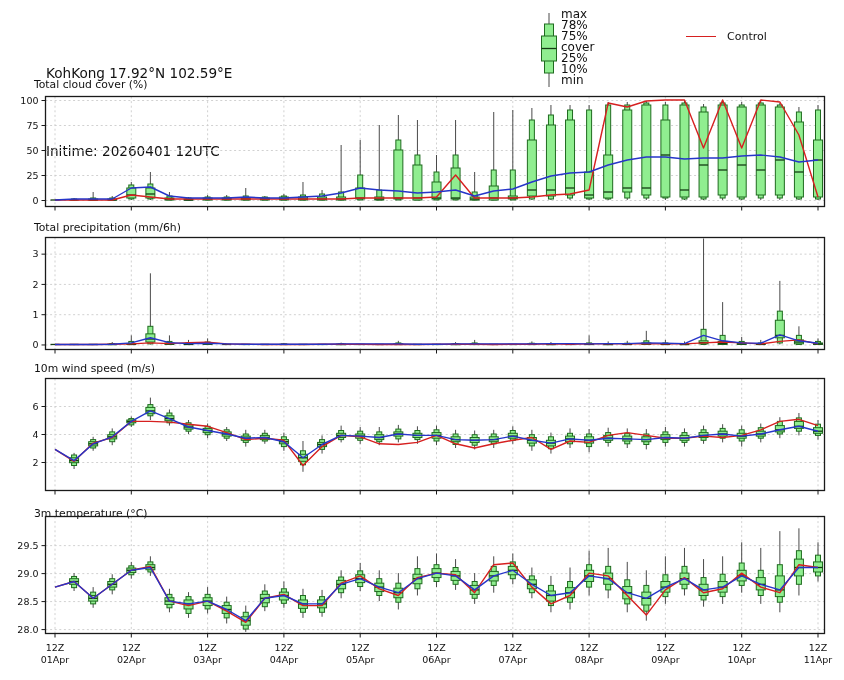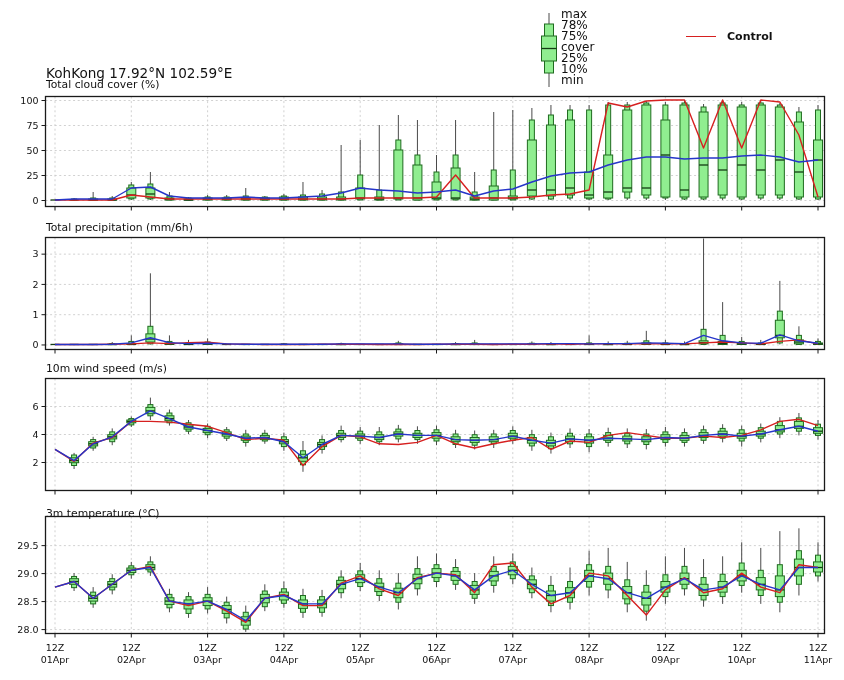--- a/index.html
+++ b/index.html
@@ -1,46 +1,47 @@
 <!DOCTYPE html>
 <html><head>
 <meta charset="utf-8">
 <style>
   html,body{margin:0;padding:0;background:#fff;}
   .stage{position:relative;width:844px;height:680px;background:#ffffff;
          font-family:"DejaVu Sans",sans-serif;color:#111;overflow:hidden;}
   .hdr{position:absolute;left:46px;top:8px;font-size:13.6px;line-height:26px;white-space:pre;}
-  .ptitle{position:absolute;left:46px;font-size:10.8px;color:#111;}
+  .ptitle{position:absolute;left:34px;font-size:10.8px;color:#111;}
   .pt0{top:78px}.pt1{top:221px}.pt2{top:362px}.pt3{top:507px}
   .panel-svg{position:absolute;left:0;overflow:visible;}
   .grid{stroke:#cccccc;stroke-width:0.9;stroke-dasharray:2 2.6;fill:none;}
   .whisk{stroke:#4a4a4a;stroke-width:1;}
   .box{fill:#90ee90;stroke:#1f6b1f;stroke-width:1;}
   .med{stroke:#143c14;stroke-width:1.3;}
   .line-control{fill:none;stroke:#d62020;stroke-width:1.4;stroke-linejoin:round;}
   .line-mean{fill:none;stroke:#2635c9;stroke-width:1.4;stroke-linejoin:round;}
   .frame{fill:none;stroke:#1a1a1a;stroke-width:1.3;}
   .tick{stroke:#1a1a1a;stroke-width:1;}
   .ylab,.xlab{font-size:9.5px;fill:#111;font-family:"DejaVu Sans",sans-serif;}
   .legend-glyph{position:absolute;left:534px;top:8px;}
   .legend-pct{position:absolute;left:561px;top:9px;font-size:12px;line-height:11px;}
-  .legend-series{position:absolute;left:686px;top:22px;font-weight:bold;}
+  .legend-series{position:absolute;left:686px;top:22px;}
   .ls-row{display:flex;align-items:center;height:28px;}
   .swatch{display:inline-block;width:30px;height:0;border-top:1.6px solid #000;margin-right:11px;}
   .sw-control{border-top-color:#d62020;}
   .sw-mean{border-top-color:#2635c9;}
   .ls-label{font-size:11px;}
 </style>
 </head>
 <body>
 
 <div class="stage">
 
   <div class="hdr">
     <div>KohKong 17.92°N 102.59°E</div>
+    <div>Initime: 20260401 12UTC</div>
   </div>
 
   <svg class="legend-glyph" width="34" height="86">
     <line x1="15" y1="5" x2="15" y2="79" class="whisk"></line>
     <rect x="10.5" y="16" width="9" height="49" class="box"></rect>
     <rect x="7.5" y="28" width="15" height="25" class="box"></rect>
     <line x1="7.5" y1="40.5" x2="22.5" y2="40.5" class="med"></line>
   </svg>
 
   <div class="legend-pct">

